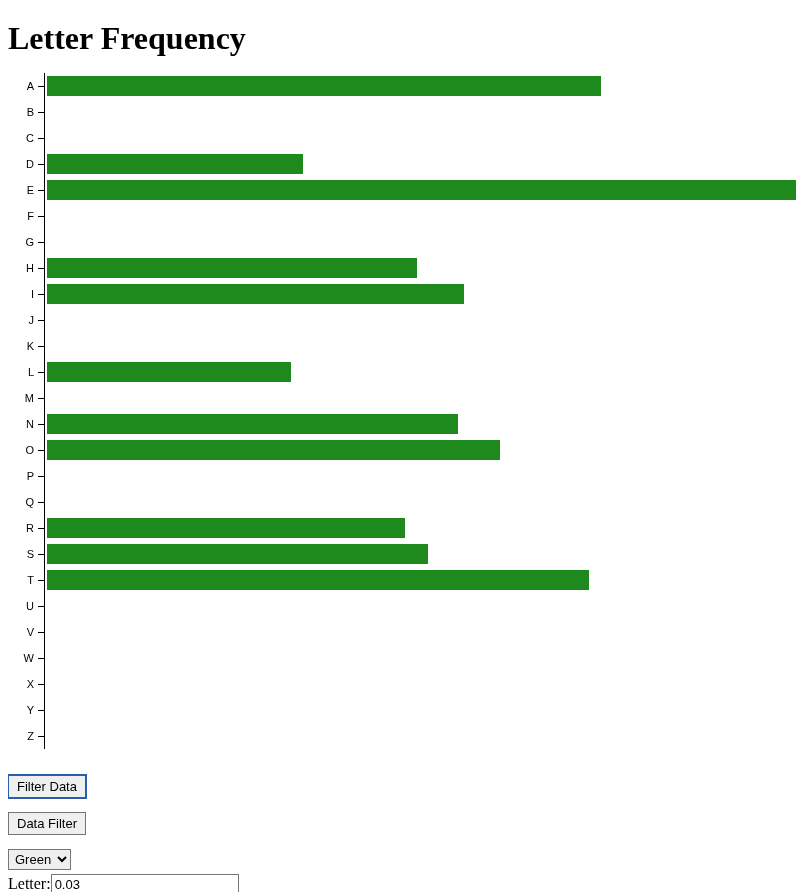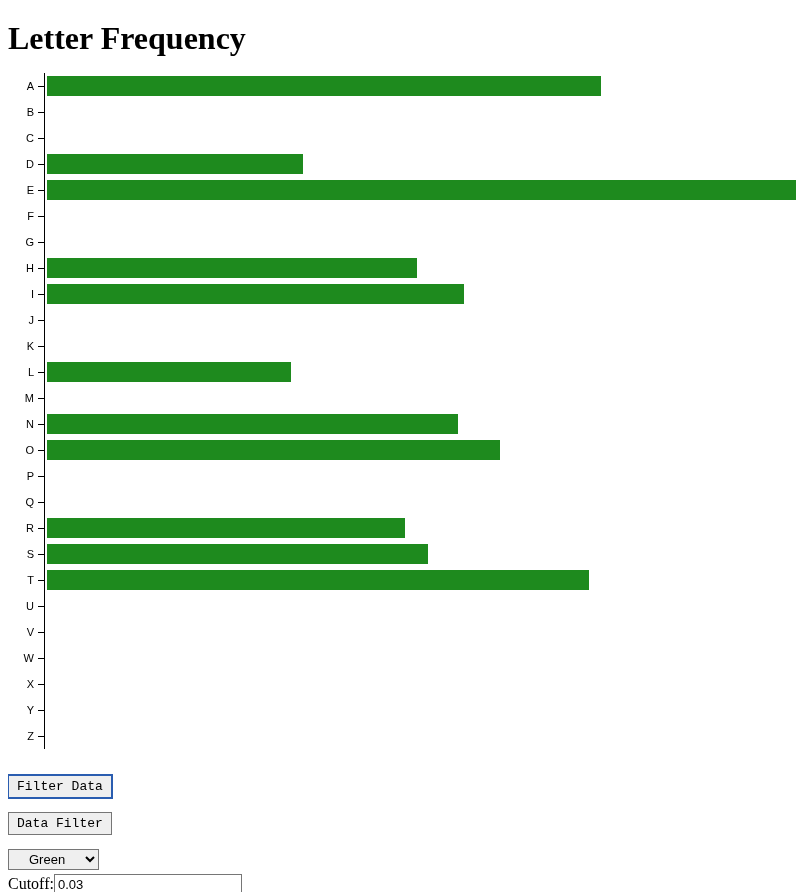--- a/index.html
+++ b/index.html
@@ -52,42 +52,42 @@
     }
     .bar {
       height: 20px;
       margin-left: 3px;
     }
     .controls {
       margin-top: 26px;
       font-family: "Times New Roman", Times, serif;
     }
     .btn {
-      font-family: Liberation Mono, monospace;
+      font-family: Liberation Sans, sans-serif;
       font-size: 13px;
       background: #efefef;
       border: 1px solid #767676;
       padding: 3px 8px;
       cursor: pointer;
       display: inline-block;
     }
     .btn.focused {
       outline: 1px solid #2a5db0;
       outline-offset: 0;
       border-color: #2a5db0;
     }
     .row-gap {
       height: 14px;
     }
     select {
       font-family: Arial, Helvetica, sans-serif;
       font-size: 13px;
       background: #efefef;
       border: 1px solid #767676;
-      padding: 1px 16px;
+      padding: 1px 2px;
     }
     .cutoff-row {
       margin-top: 4px;
       font-size: 16px;
     }
     input[type="text"] {
       font-family: Arial, Helvetica, sans-serif;
       font-size: 13px;
       border: 1px solid #767676;
       padding: 2px 3px;
@@ -236,15 +236,15 @@
 
 <div class="controls">
   <button class="btn focused">Filter Data</button>
   <div class="row-gap"></div>
   <button class="btn">Data Filter</button>
   <div class="row-gap"></div>
   <select>
     <option>Green</option>
   </select>
   <div class="cutoff-row">
-    <label>Cutoff:</label><input type="text" value="0.03" style="">
+    <label>Letter:</label><input type="text" value="0.03" style="">
   </div>
 </div>
 
 </body></html>

